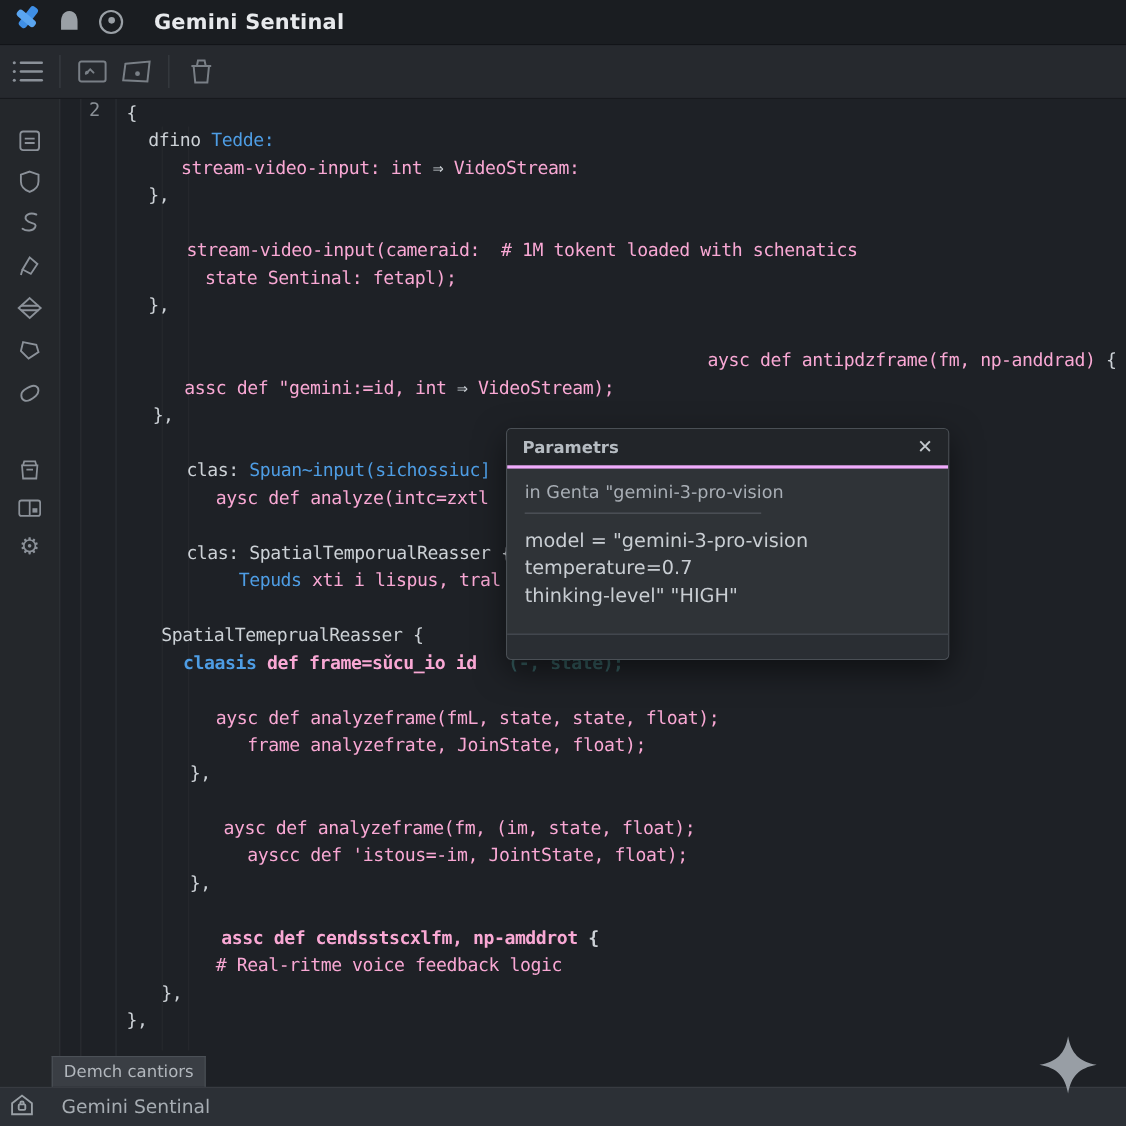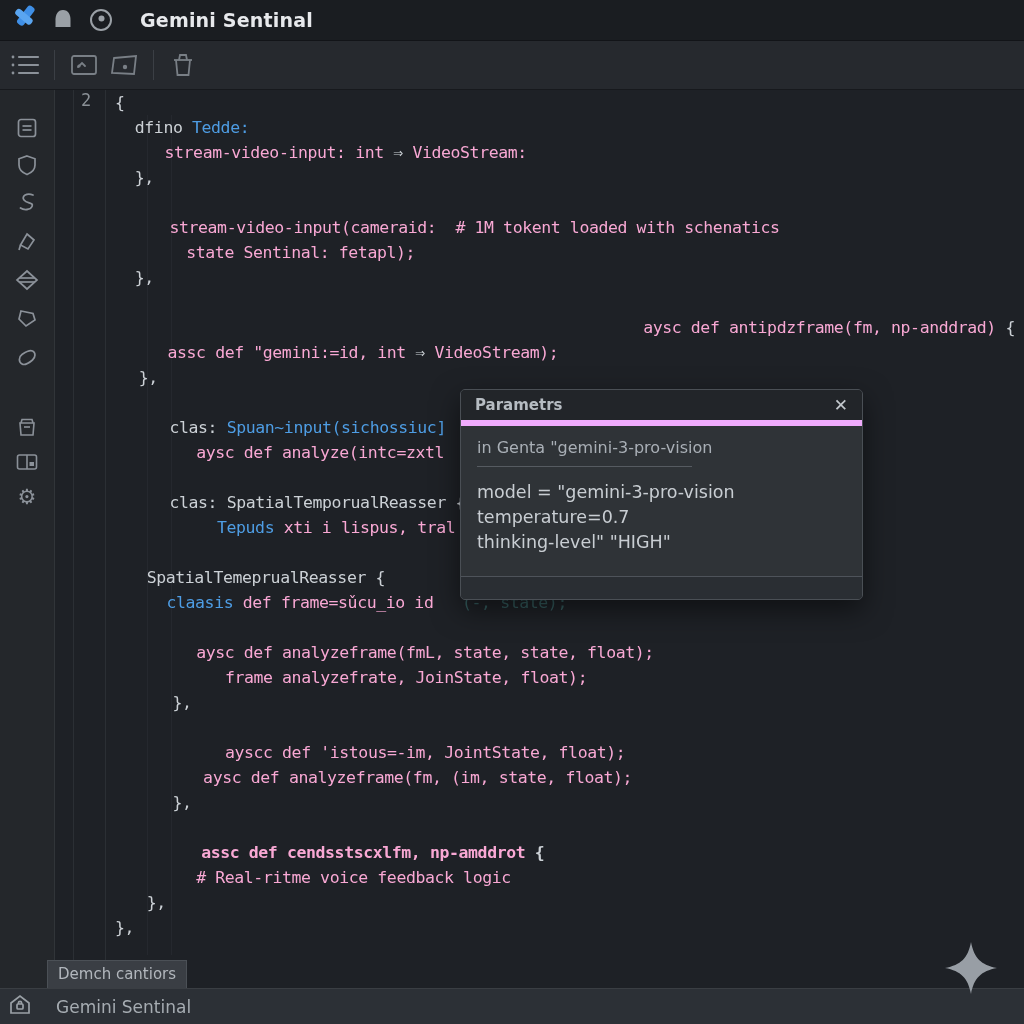--- a/index.html
+++ b/index.html
@@ -40,21 +40,21 @@
   .tok-w { color:#ccd1d6; }
   .tok-t { color:#f9a8d4; }
   .tok-b { color:#4e9de4; }
   .tok-dim { color:rgba(85,179,177,0.40); }
 
   
   .popup { position:absolute; left:460px; top:389px; width:403px; height:211px;
            background:#2f3337; border:1px solid #4a4f55; border-radius:5px;
            box-shadow:0 10px 28px rgba(0,0,0,0.5); z-index:10; overflow:hidden; }
   .popup-header { height:36px; background:#222529; display:flex; align-items:center;
-                  justify-content:space-between; padding:0 14px; border-bottom:6px solid #f0abfc; }
+                  justify-content:space-between; padding:0 14px; border-bottom:3px solid #f0abfc; }
   .popup-title { color:#b6bcc2; font-size:15px; font-weight:600; }
   .popup-close { color:#c3c8cd; font-size:17px; cursor:default; }
   .popup-sub { color:#a9afb6; font-size:16px; padding:12px 16px 9px 16px; }
   .popup-divider { height:1px; background:#565b61; margin-left:16px; width:215px; }
   .popup-params { padding:13px 16px; color:#c9ced3; font-size:17.5px; line-height:25px; }
   .popup-footer { position:absolute; left:0; bottom:0; width:100%; height:23px;
                   background:#2a2e33; border-top:1px solid #4e535a; }
 
   
   .bottom-tab { position:absolute; left:47px; top:960px; width:140px; height:28px;
@@ -205,28 +205,28 @@
         <div class="code-line" style="padding-left: 52.47px;"><span class="tok-t">assc def "gemini:=id, int </span><span class="tok-w">⇒</span><span class="tok-t"> VideoStream);</span></div>
         <div class="code-line" style="padding-left: 23.76px;"><span class="tok-w">},</span></div>
         <div class="code-line" style="padding-left: 0px;"></div>
         <div class="code-line" style="padding-left: 54.45px;"><span class="tok-w">clas: </span><span class="tok-b">Spuan~input(sichossiuc]</span></div>
         <div class="code-line" style="padding-left: 81.18px;"><span class="tok-t">aysc def analyze(intc=zxtl</span></div>
         <div class="code-line" style="padding-left: 0px;"></div>
         <div class="code-line" style="padding-left: 54.45px;"><span class="tok-w">clas: SpatialTemporualReasser {</span></div>
         <div class="code-line" style="padding-left: 101.97px;"><span class="tok-b">Tepuds </span><span class="tok-t">xti i lispus, tral</span></div>
         <div class="code-line" style="padding-left: 0px;"></div>
         <div class="code-line" style="padding-left: 31.68px;"><span class="tok-w">SpatialTemeprualReasser {</span></div>
-        <div class="code-line" style="padding-left: 51.48px;"><span class="tok-b">claasis </span><span class="tok-t">def frame=sǔcu_io id</span><span class="tok-dim">   (-, state);</span></div>
+        <div class="code-line" style="padding-left: 51.48px; font-weight: bold;"><span class="tok-b">claasis </span><span class="tok-t">def frame=sǔcu_io id</span><span class="tok-dim">   (-, state);</span></div>
         <div class="code-line" style="padding-left: 0px;"></div>
         <div class="code-line" style="padding-left: 81.18px;"><span class="tok-t">aysc def analyzeframe(fmL, state, state, float);</span></div>
         <div class="code-line" style="padding-left: 109.89px;"><span class="tok-t">frame analyzefrate, JoinState, float);</span></div>
         <div class="code-line" style="padding-left: 57.42px;"><span class="tok-w">},</span></div>
         <div class="code-line" style="padding-left: 0px;"></div>
+        <div class="code-line" style="padding-left: 88.11px;"><span class="tok-t">aysc def analyzeframe(fm, (im, state, float);</span></div>
         <div class="code-line" style="padding-left: 109.89px;"><span class="tok-t">ayscc def 'istous=-im, JointState, float);</span></div>
-        <div class="code-line" style="padding-left: 88.11px;"><span class="tok-t">aysc def analyzeframe(fm, (im, state, float);</span></div>
         <div class="code-line" style="padding-left: 57.42px;"><span class="tok-w">},</span></div>
         <div class="code-line" style="padding-left: 0px;"></div>
         <div class="code-line" style="padding-left: 86.13px; font-weight: bold;"><span class="tok-t">assc def cendsstscxlfm, np-amddrot </span><span class="tok-w">{</span></div>
         <div class="code-line" style="padding-left: 81.18px;"><span class="tok-t"># Real-ritme voice feedback logic</span></div>
         <div class="code-line" style="padding-left: 31.68px;"><span class="tok-w">},</span></div>
         <div class="code-line" style="padding-left: 0px;"><span class="tok-w">},</span></div>
       </div>
   </div>
 
   <div class="popup">

